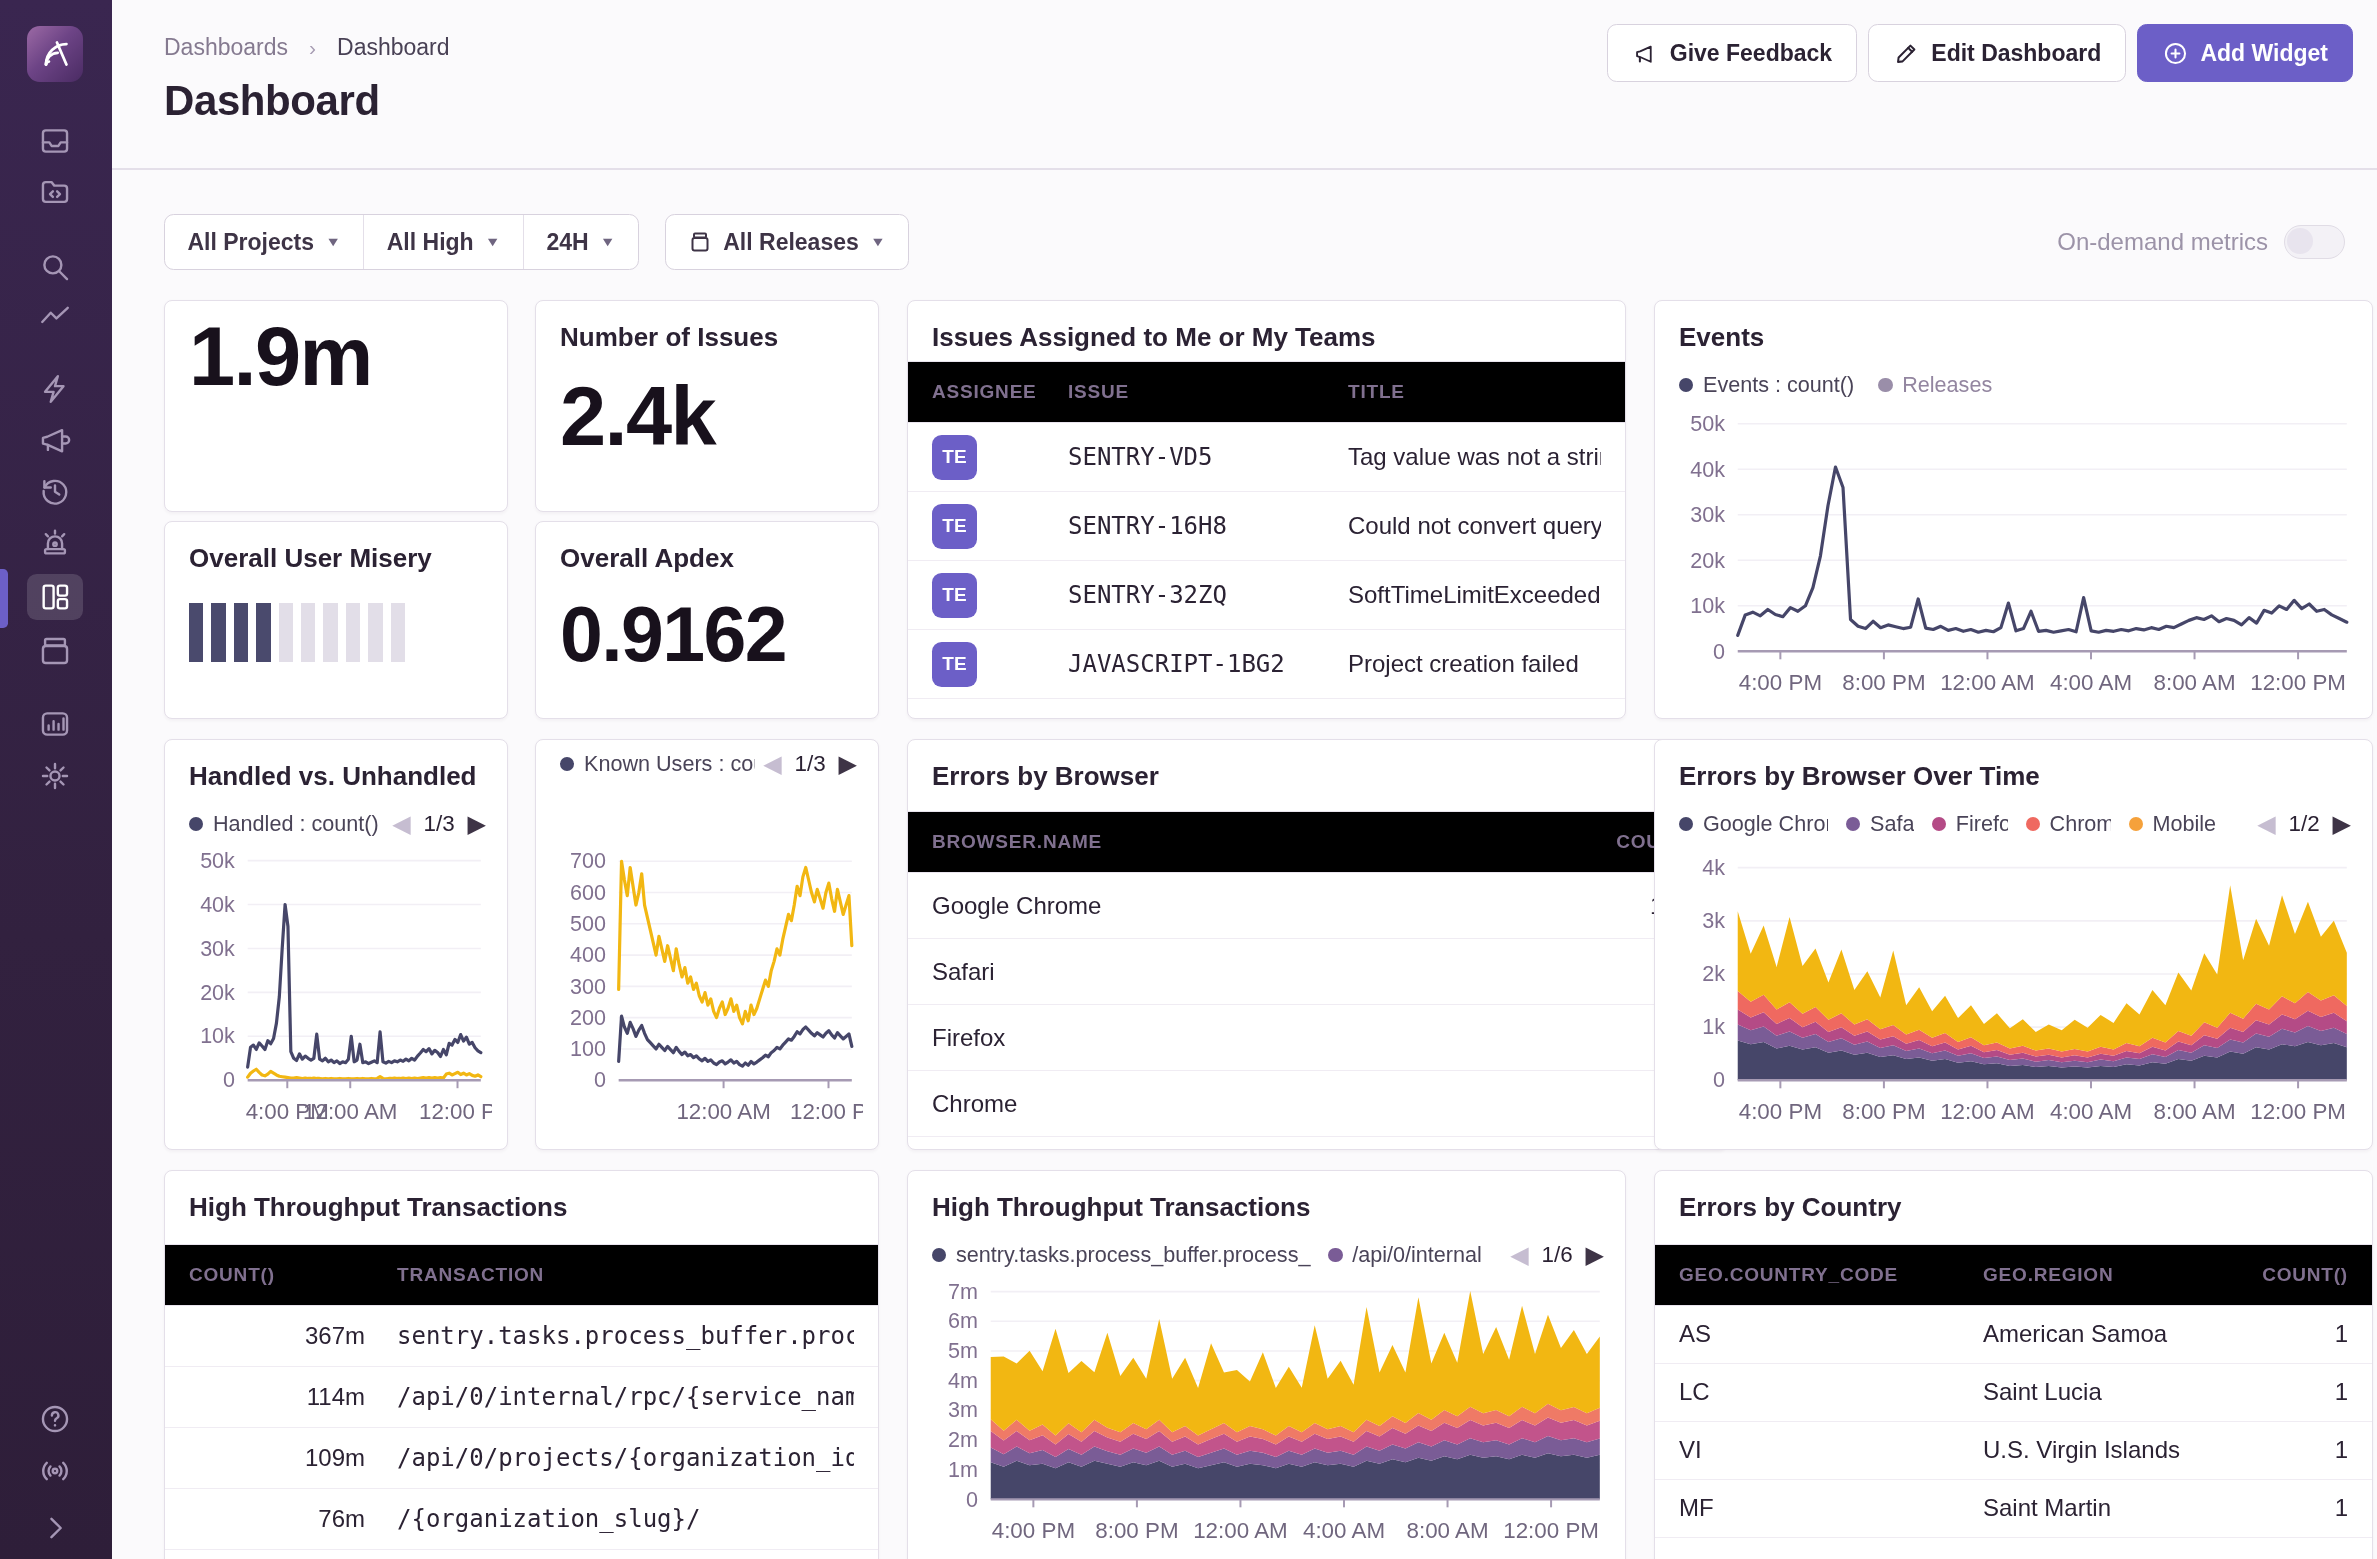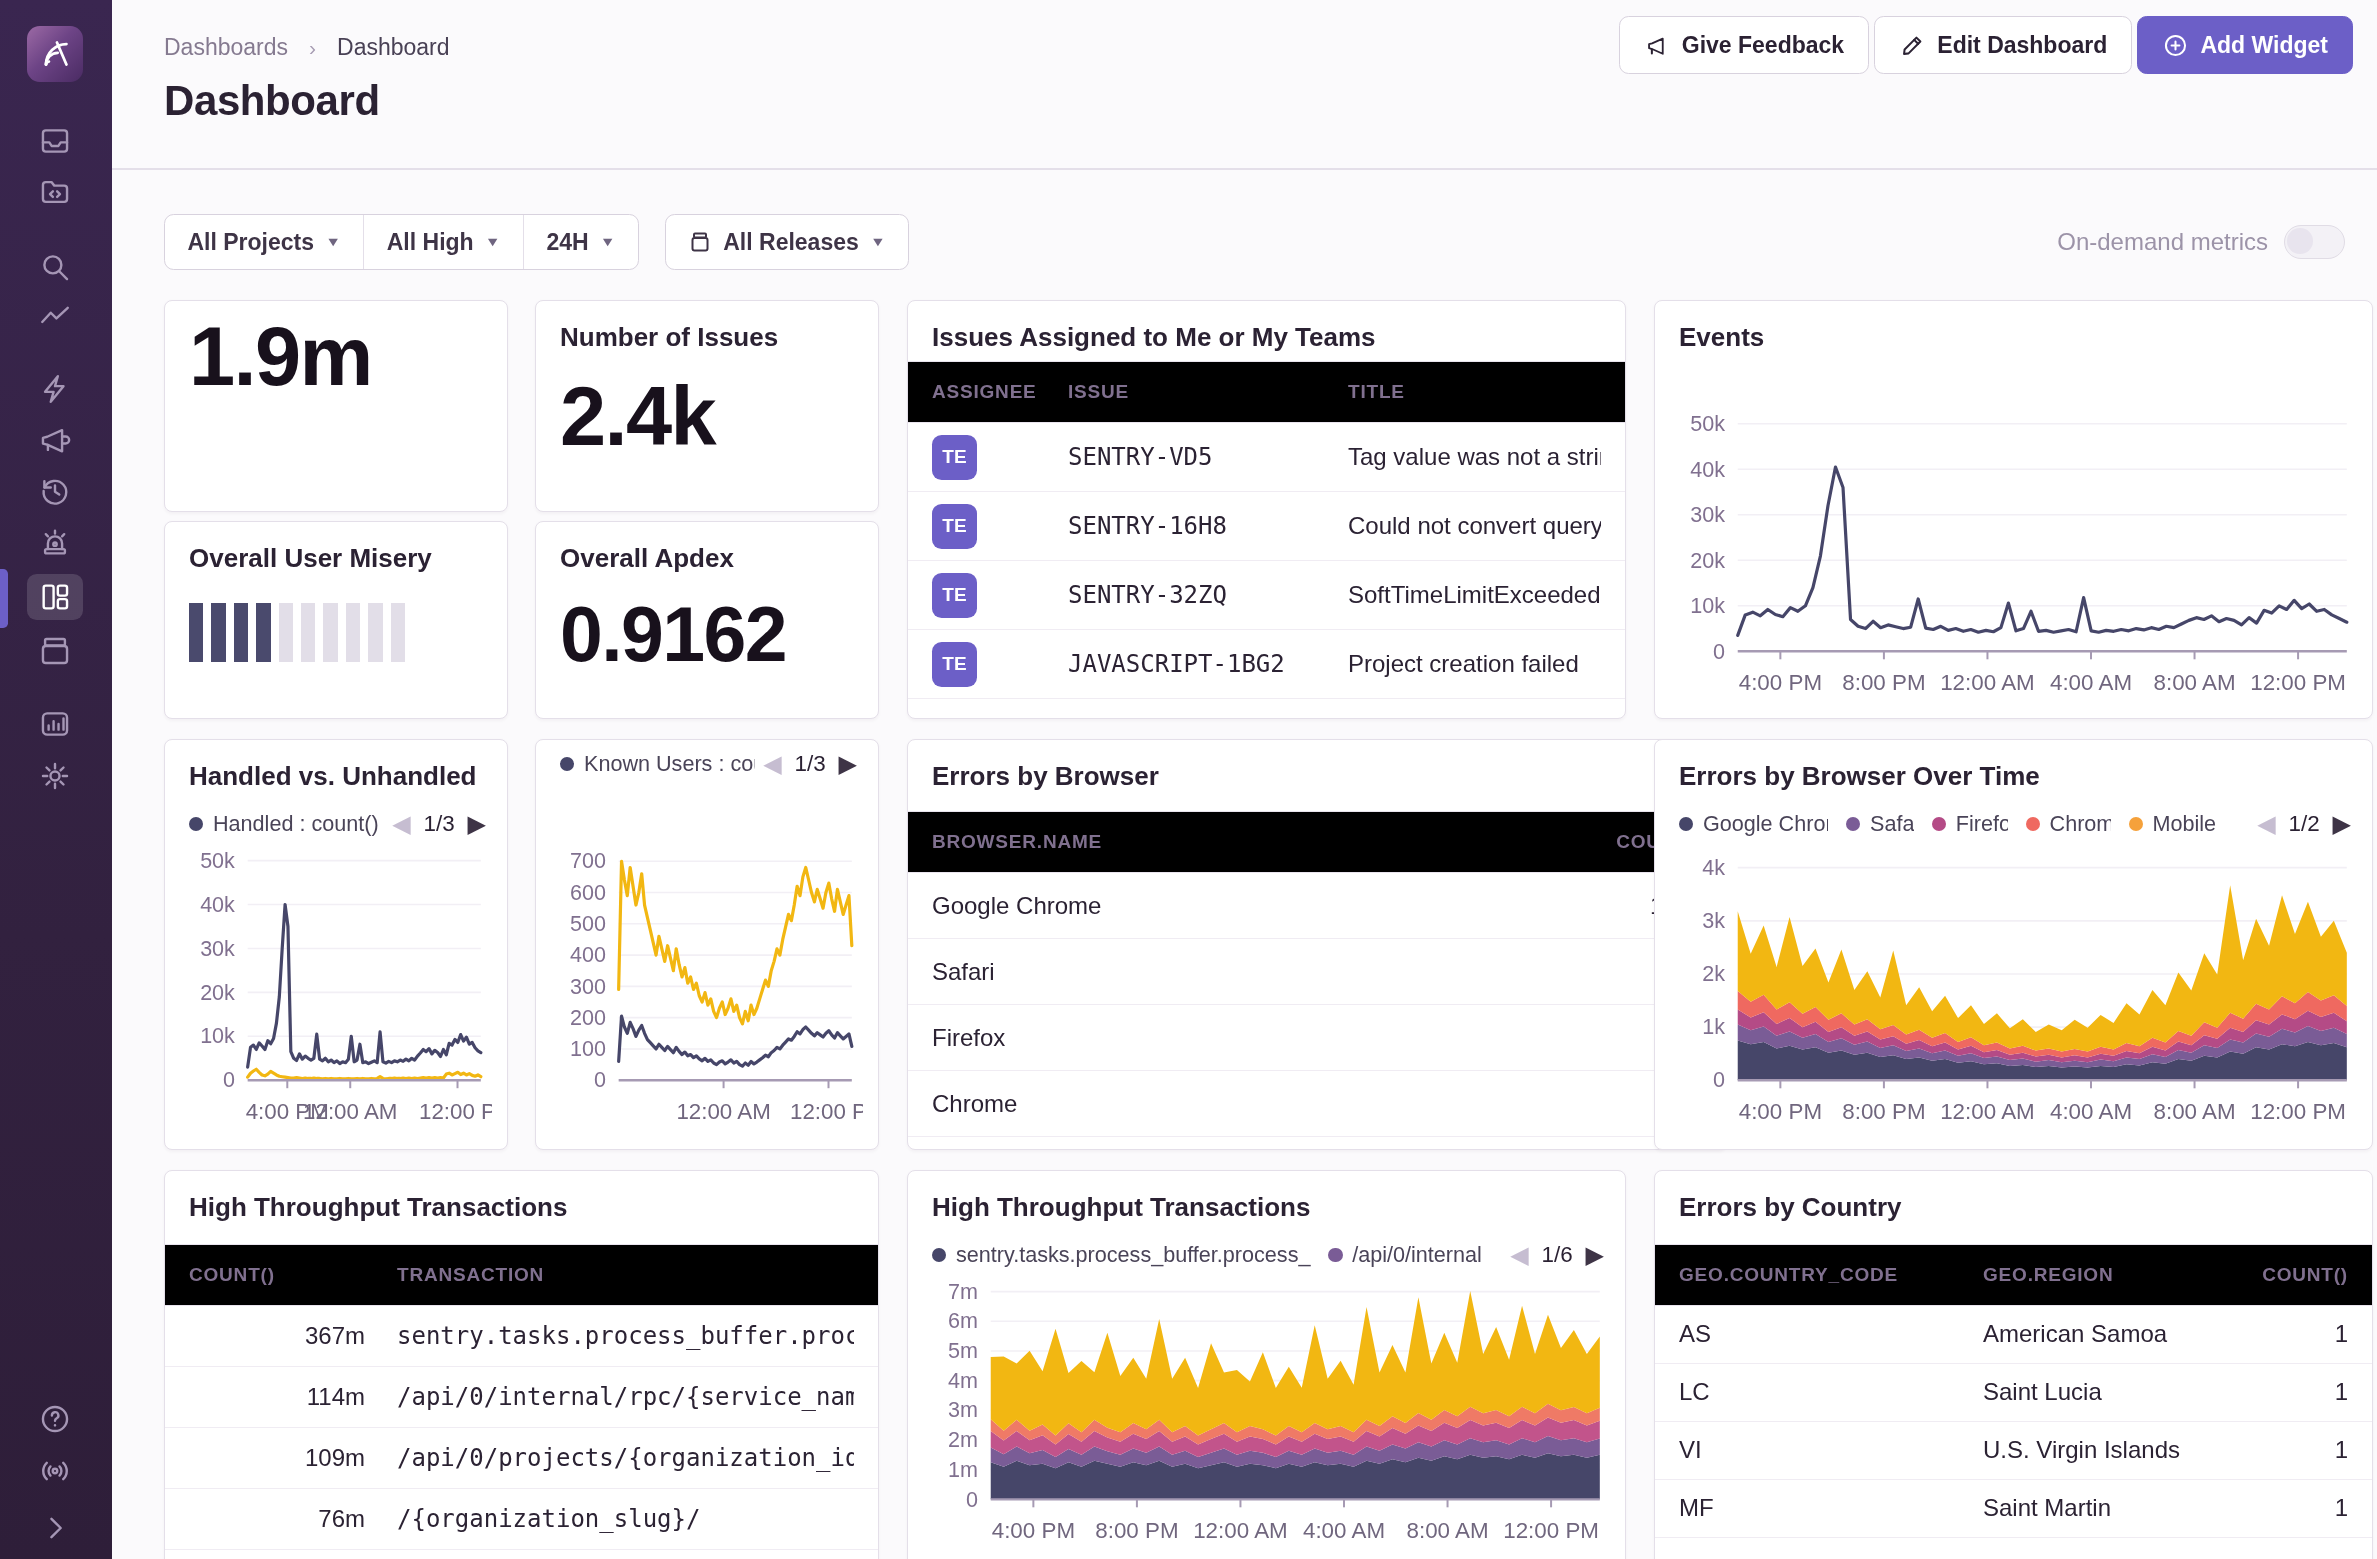--- a/index.html
+++ b/index.html
@@ -19,21 +19,21 @@
     stroke-linecap:round; stroke-linejoin:round; }
   .side-icon.active { background:rgba(255,255,255,0.14); }
   .side-icon.active svg { stroke:#ffffff; }
   .active-pill { position:absolute; left:0px; width:8px; height:59px; border-radius:0 4.8px 4.8px 0; background:#6C5FC7; }
 
   
   #breadcrumb { position:absolute; left:164px; top:34px; font-size:23px; color:#857a90; display:flex; gap:21px; align-items:center;}
   #breadcrumb .crumb-current { color:#494155; }
   #breadcrumb .sep { color:#a79cb3; font-size:21px; }
   #page-title { position:absolute; left:164px; top:77px; font-size:42px; font-weight:700; color:#2b2233; letter-spacing:-0.4px;}
-  .hdr-btns { position:absolute; right:24px; top:16px; display:flex; gap:5px; }
+  .hdr-btns { position:absolute; right:24px; top:24px; display:flex; gap:11px; }
   .btn { height:58px; padding:0 24px; border-radius:9.6px; border:1.6px solid #d8d2de; background:#fff;
     display:flex; align-items:center; gap:11.2px; font-size:23px; font-weight:700; color:#2b2233; cursor:pointer; }
   .btn svg { width:27px; height:27px; stroke:#2b2233; stroke-width:1.8; fill:none; stroke-linecap:round; stroke-linejoin:round;}
   .btn.primary { background:#6C5FC7; border-color:#6C5FC7; color:#fff; }
   .btn.primary svg { stroke:#fff; }
   #header-divider { position:absolute; left:112px; right:0; top:168px; height:1.6px; background:#e4dfe9; }
 
   
   #filterbar { position:absolute; left:164px; top:214px; display:flex; gap:25.6px; }
   .filter-group { display:flex; align-items:stretch; border:1.6px solid #d8d2de; border-radius:9.6px; background:#fff; overflow:hidden; height:56px;}
@@ -329,20 +329,30 @@
       <span class="avatar">TE</span>
       <span class="cellmain mono link">JAVASCRIPT-1BG2</span>
       <span class="cellmain">Project creation failed</span>
     </div>
   </div>
 
   <div class="card" style="left:1654px;top:300px;width:719px;height:419px">
     <div class="card-head">
         <div class="card-title">Events</div>
       </div>
+    <div class="legend-row">
+      <div class="legend-item">
+        <span class="legend-dot" style="background:#464669"></span>
+        <span>Events : count()</span>
+      </div>
+      <div class="legend-item" style="color:#9386a0">
+        <span class="legend-dot" style="background:#9a8ea9"></span>
+        <span>Releases</span>
+      </div>
+    </div>
     <div class="chart" style="top:104px;height:296px"><svg width="697" height="296" viewBox="0 0 872 370">
           <text x="80" y="317" text-anchor="end" font-size="27" fill="#80708f">0</text>
           <line x1="96" x2="858" y1="251.07692307692307" y2="251.07692307692307" stroke="#f2eff5" stroke-width="2"></line>
           <text x="80" y="260.0769230769231" text-anchor="end" font-size="27" fill="#80708f">10k</text>
           <line x1="96" x2="858" y1="194.15384615384613" y2="194.15384615384613" stroke="#f2eff5" stroke-width="2"></line>
           <text x="80" y="203.15384615384613" text-anchor="end" font-size="27" fill="#80708f">20k</text>
           <line x1="96" x2="858" y1="137.23076923076925" y2="137.23076923076925" stroke="#f2eff5" stroke-width="2"></line>
           <text x="80" y="146.23076923076925" text-anchor="end" font-size="27" fill="#80708f">30k</text>
           <line x1="96" x2="858" y1="80.30769230769229" y2="80.30769230769229" stroke="#f2eff5" stroke-width="2"></line>
           <text x="80" y="89.30769230769229" text-anchor="end" font-size="27" fill="#80708f">40k</text>

